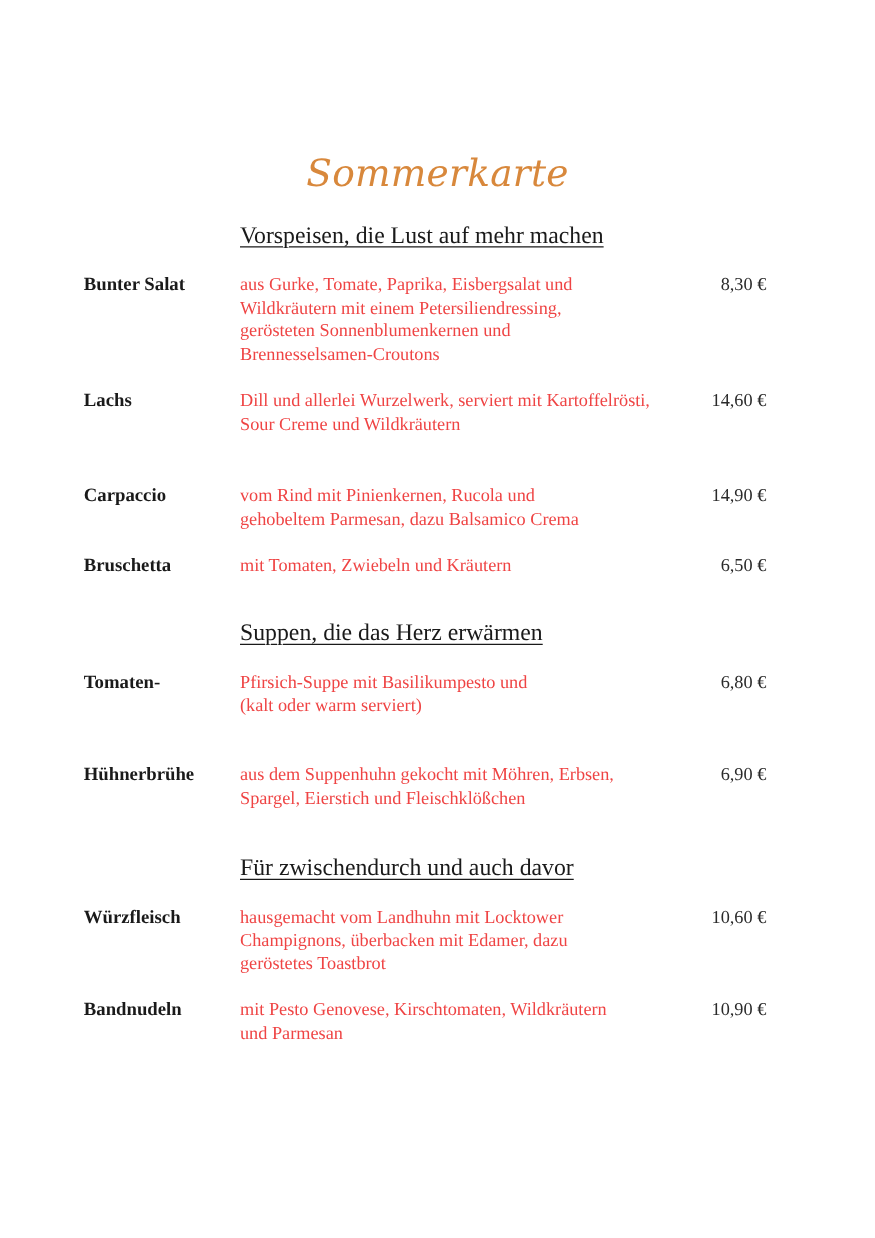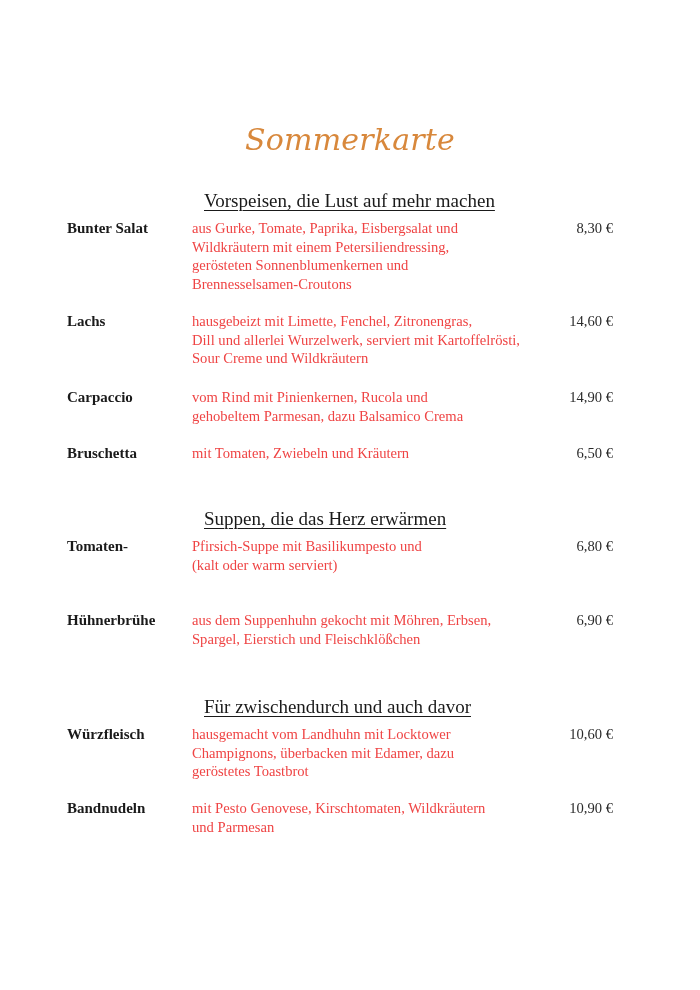--- a/index.html
+++ b/index.html
@@ -35,21 +35,21 @@
       width: 700px;
     }
     .section-heading {
       position: absolute;
       left: 192px;
       top: 0;
       font-size: 19px;
       text-decoration: underline;
       text-underline-offset: 3px;
       text-decoration-thickness: 1px;
-      margin: 12px;
+      margin: 0;
       font-weight: normal;
       white-space: nowrap;
     }
     .item {
       position: absolute;
       left: 0;
       width: 700px;
     }
     .item-name {
       position: absolute;
@@ -100,21 +100,20 @@
     <span>Wildkräutern mit einem Petersiliendressing,</span>
     <span>gerösteten Sonnenblumenkernen und</span>
     <span>Brennesselsamen-Croutons</span>
   </div>
   <div class="item-price">8,30 €</div>
 </div>
 
 <div class="item" style="top:312px;">
   <div class="item-name">Lachs</div>
   <div class="item-desc">
-    <span>hausgebeizt mit Limette, Fenchel, Zitronengras,</span>
     <span>Dill und allerlei Wurzelwerk, serviert mit Kartoffelrösti,</span>
     <span>Sour Creme und Wildkräutern</span>
   </div>
   <div class="item-price">14,60 €</div>
 </div>
 
 <div class="item" style="top:388px;">
   <div class="item-name">Carpaccio</div>
   <div class="item-desc">
     <span>vom Rind mit Pinienkernen, Rucola und</span>

